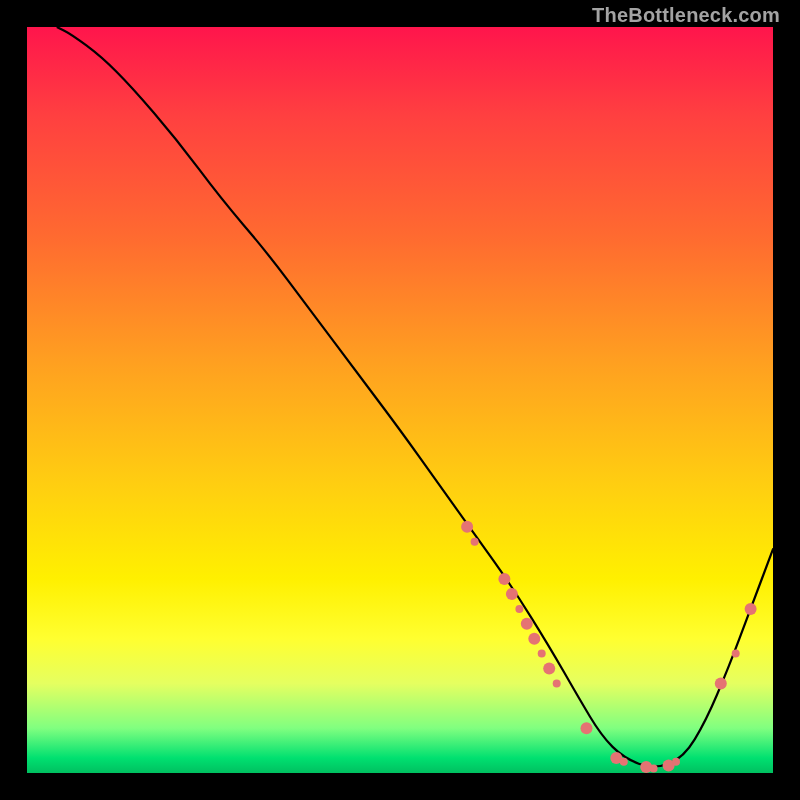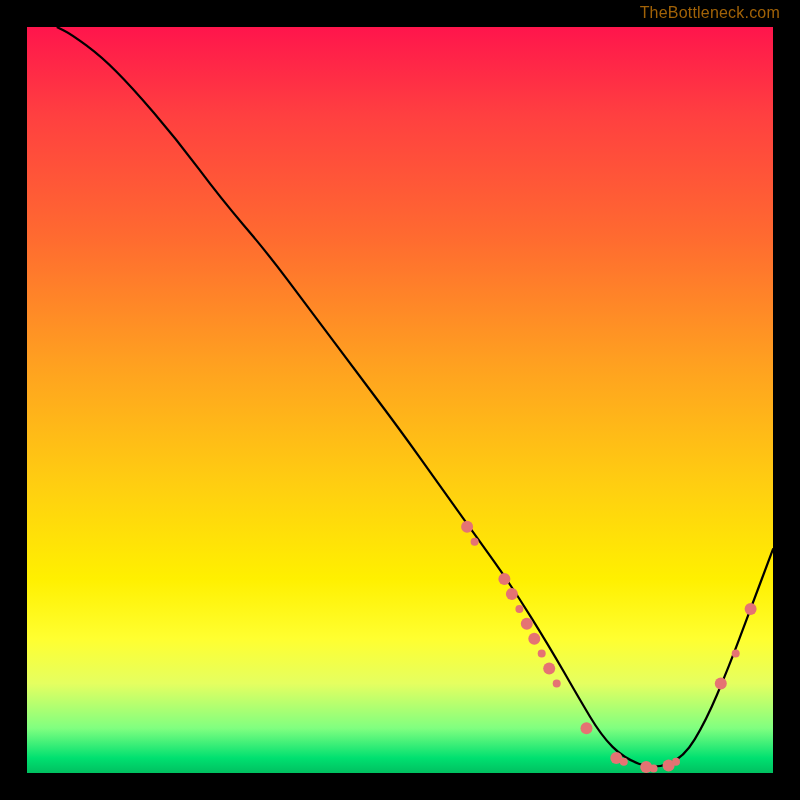--- a/index.html
+++ b/index.html
@@ -42,23 +42,23 @@
     left: 27px;
     top: 27px;
     width: 746px;
     height: 746px;
     overflow: visible;
   }
   .watermark {
     position: absolute;
     top: 4px;
     right: 20px;
-    color: #a16207;
-    font-size: 16px;
-    font-weight: 400;
+    color: #a3a3a3;
+    font-size: 20px;
+    font-weight: 700;
     letter-spacing: 0.2px;
   }
 </style>
 </head>
 <body>
 
 <div class="canvas-wrap">
   <div class="plot-bg"></div>
 
   <svg class="overlay" viewBox="0 0 746 746">

